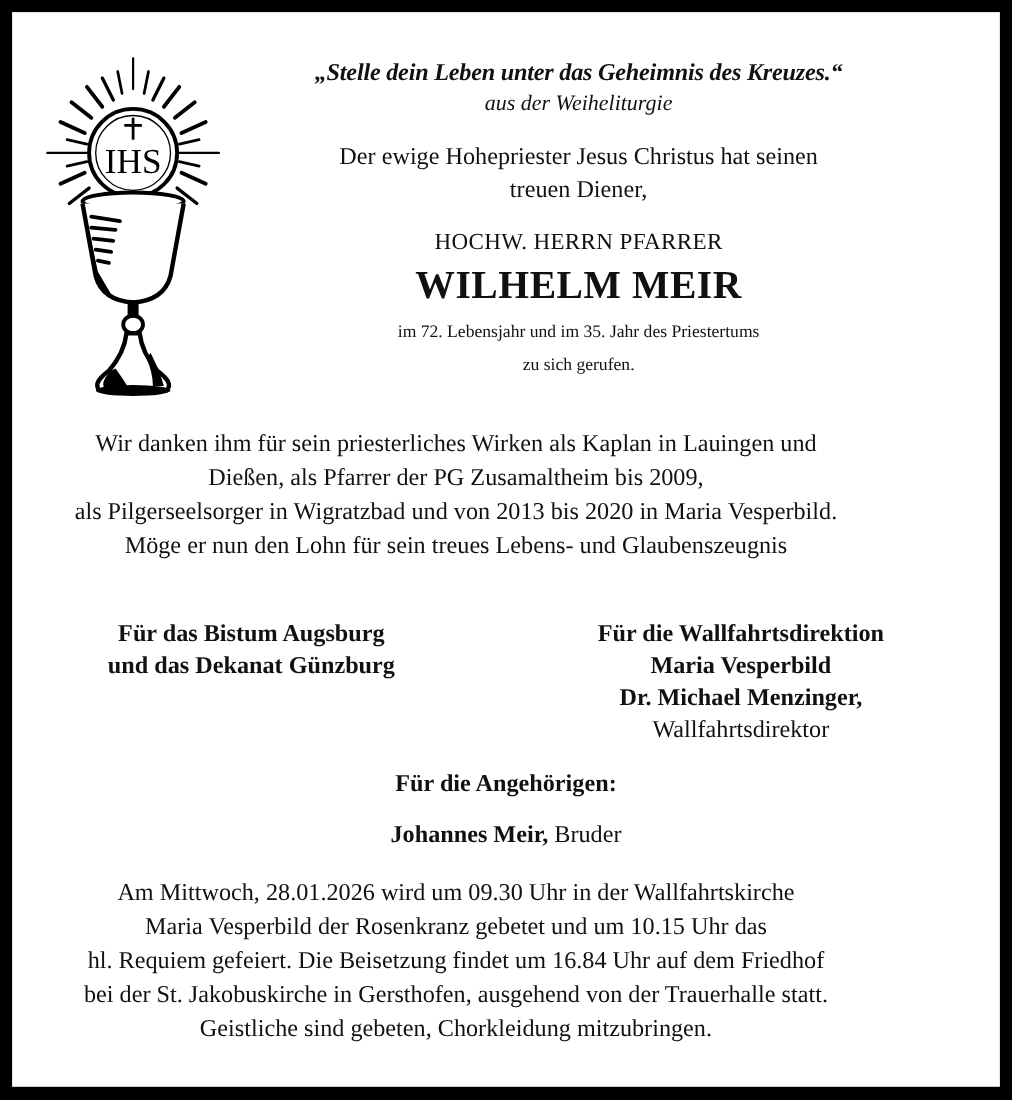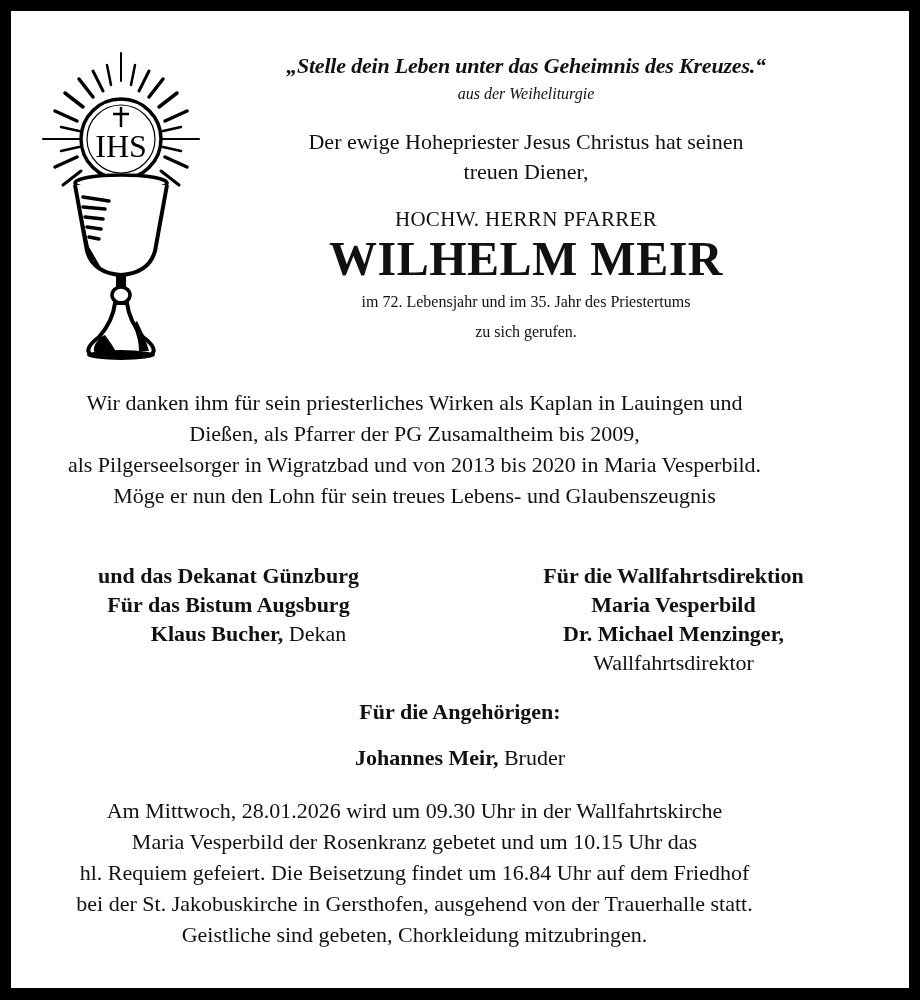--- a/index.html
+++ b/index.html
@@ -41,38 +41,38 @@
   .quote {
     font-style: italic;
     font-weight: bold;
     font-size: 22px;
     line-height: 30px;
     margin: 0;
     letter-spacing: -0.2px;
   }
   .quote-source {
     font-style: italic;
-    font-size: 16px;
+    font-size: 20px;
     line-height: 26px;
     margin: 0;
     font-family: Liberation Serif, serif;
   }
   .intro {
     font-size: 22px;
     line-height: 30px;
     margin: 20px 0 0 0;
   }
   .title-line {
     font-size: 21px;
     line-height: 28px;
     margin: 18px 0 0 0;
     letter-spacing: 0.3px;
   }
   .name {
-    font-size: 48px;
+    font-size: 36px;
     font-weight: bold;
     line-height: 44px;
     margin: 4px 0 0 0;
     letter-spacing: 0.5px;
   }
   .age-line {
     font-size: 16px;
     line-height: 30px;
     margin: 6px 0 0 0;
   }
@@ -187,26 +187,22 @@
   </div>
 
   <div class="body-text thanks">
     <p>Wir danken ihm für sein priesterliches Wirken als Kaplan in Lauingen und</p>
     <p>Dießen, als Pfarrer der PG Zusamaltheim bis 2009,</p>
     <p>als Pilgerseelsorger in Wigratzbad und von 2013 bis 2020 in Maria Vesperbild.</p>
     <p>Möge er nun den Lohn für sein treues Lebens- und Glaubenszeugnis</p>
   </div>
 
   <div class="sig-col sig-left">
+    <p class="b">Für das Bistum Augsburg</p>
     <p class="b">und das Dekanat Günzburg</p>
-    <p class="b">Für das Bistum Augsburg</p>
-    <p style="padding-left:40px;">
-      <span class="b">Klaus Bucher,</span>
-      <span>Dekan</span>
-    </p>
   </div>
 
   <div class="sig-col sig-right">
     <p class="b">Für die Wallfahrtsdirektion</p>
     <p class="b">Maria Vesperbild</p>
     <p class="b">Dr. Michael Menzinger,</p>
     <p>Wallfahrtsdirektor</p>
   </div>
 
   <div class="family">

